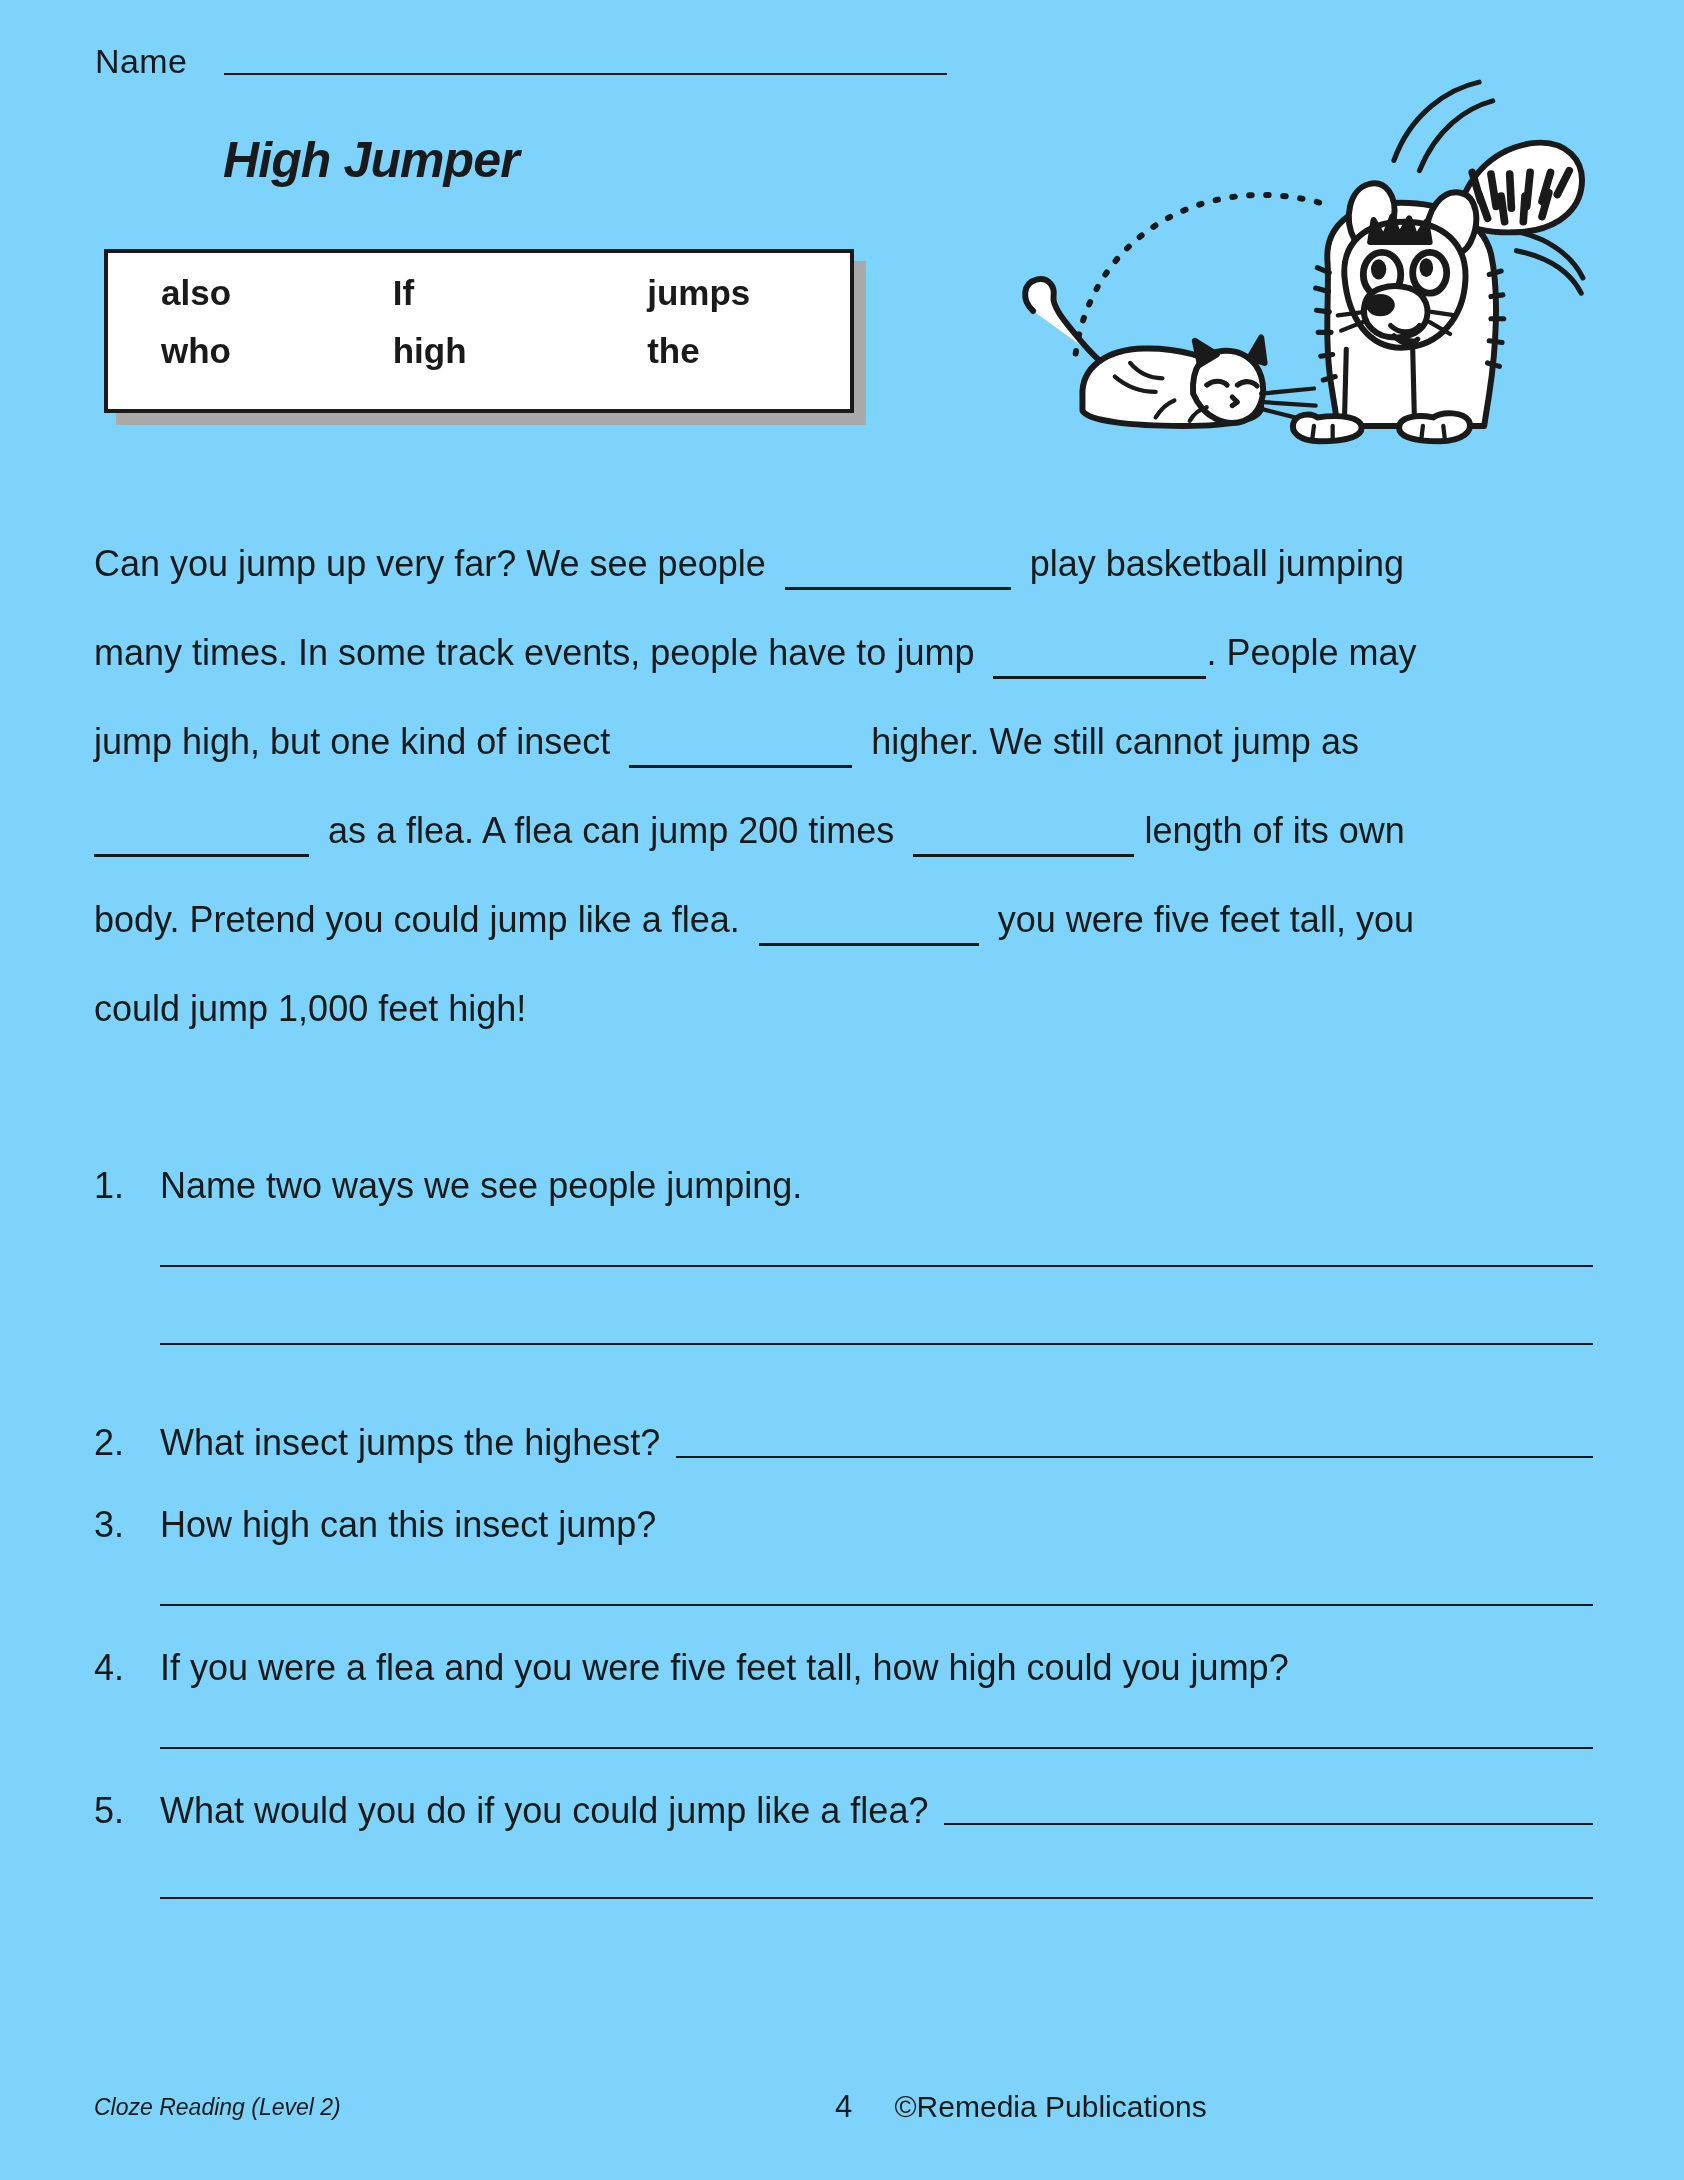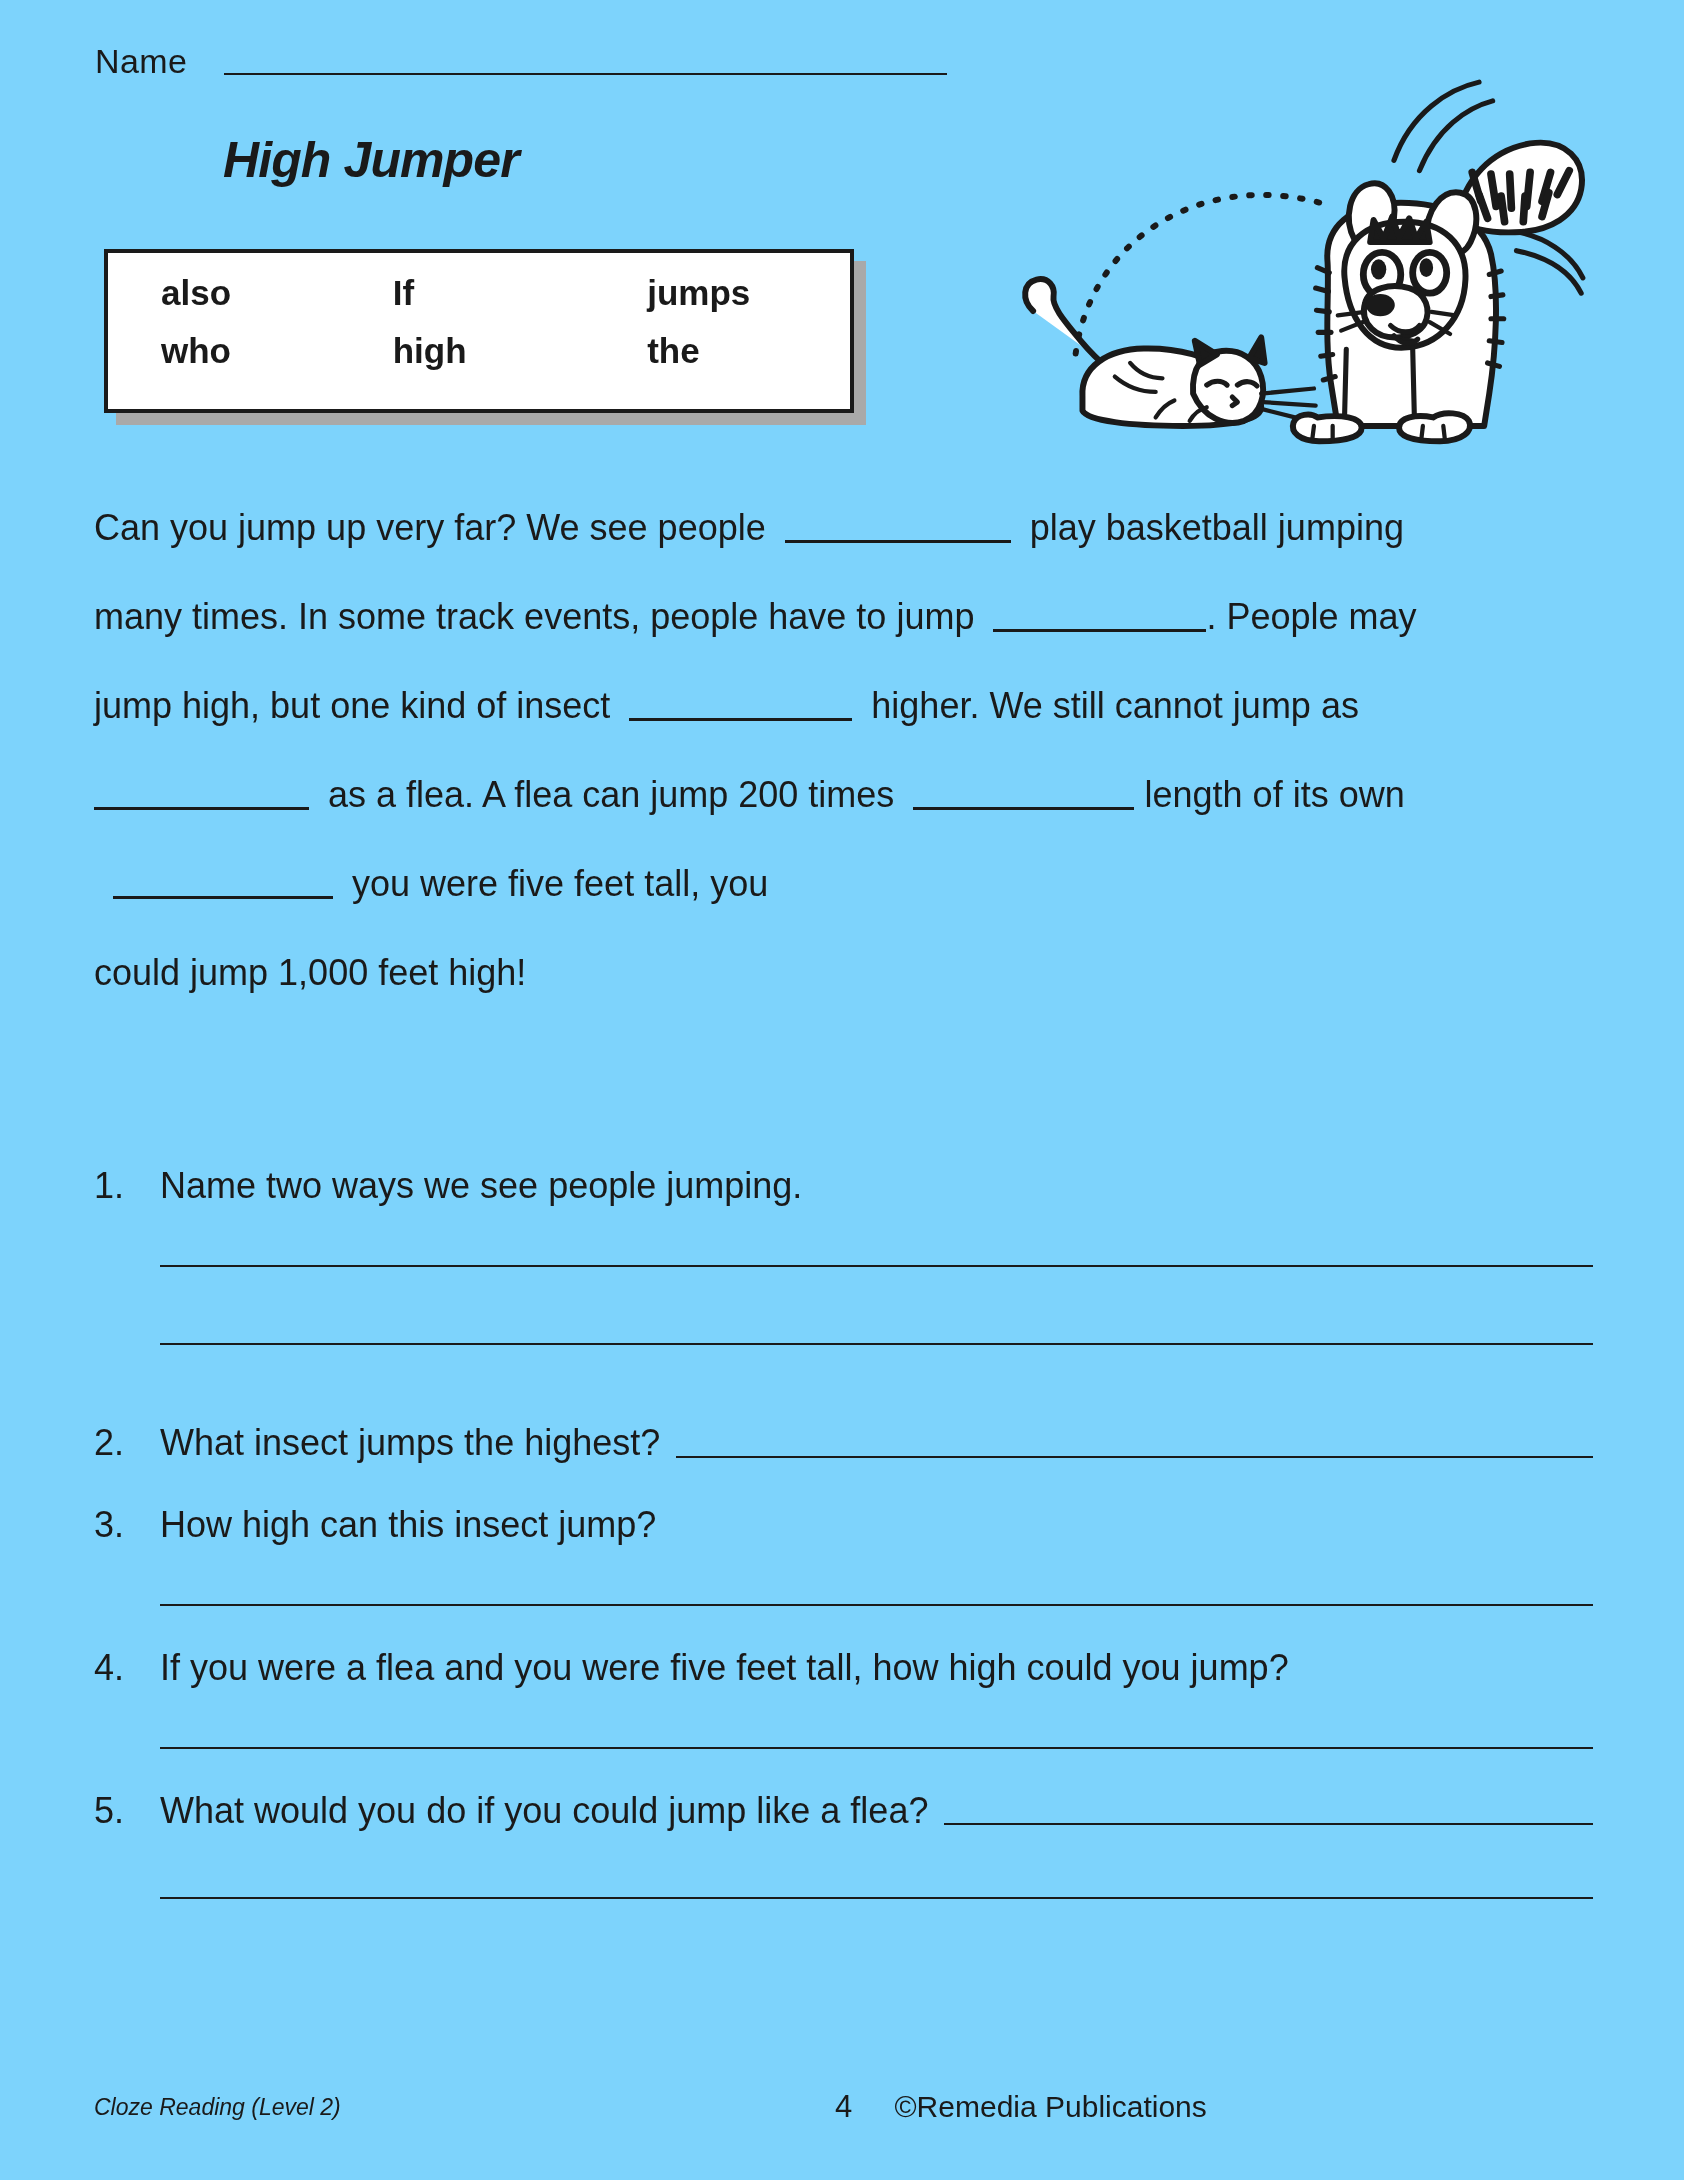--- a/index.html
+++ b/index.html
@@ -117,21 +117,21 @@
     left: 94px;
     top: 501px;
     width: 1499px;
   }
   .pline {
     height: 89px;
     font-size: 36px;
     line-height: 53px;
     white-space: nowrap;
     display: flex;
-    align-items: flex-start;
+    align-items: flex-end;
   }
   .pline span.txt { display: inline-block; }
   .blank {
     display: inline-block;
     border-bottom: 3.4px solid #1a1a1a;
     height: 39px;
     vertical-align: bottom;
   }
   .blank-w1 { width: 226px; }
   .blank-w2 { width: 213px; }
@@ -379,20 +379,21 @@
       <span class="blank blank-w4"></span>
       <span class="sp-m"></span>
       <span class="txt">as a flea.  A flea can jump 200 times</span>
       <span class="sp-m"></span>
       <span class="blank blank-w5"></span>
       <span class="sp-s"></span>
       <span class="txt">length of its own</span>
     </div>
 
     <div class="pline">
+      <span class="txt">body.  Pretend you could jump like a flea.</span>
       <span class="sp-m"></span>
       <span class="blank blank-w6"></span>
       <span class="sp-m"></span>
       <span class="txt">you were five feet tall, you</span>
     </div>
 
     <div class="pline">
       <span class="txt">could jump 1,000 feet high!</span>
     </div>
 

